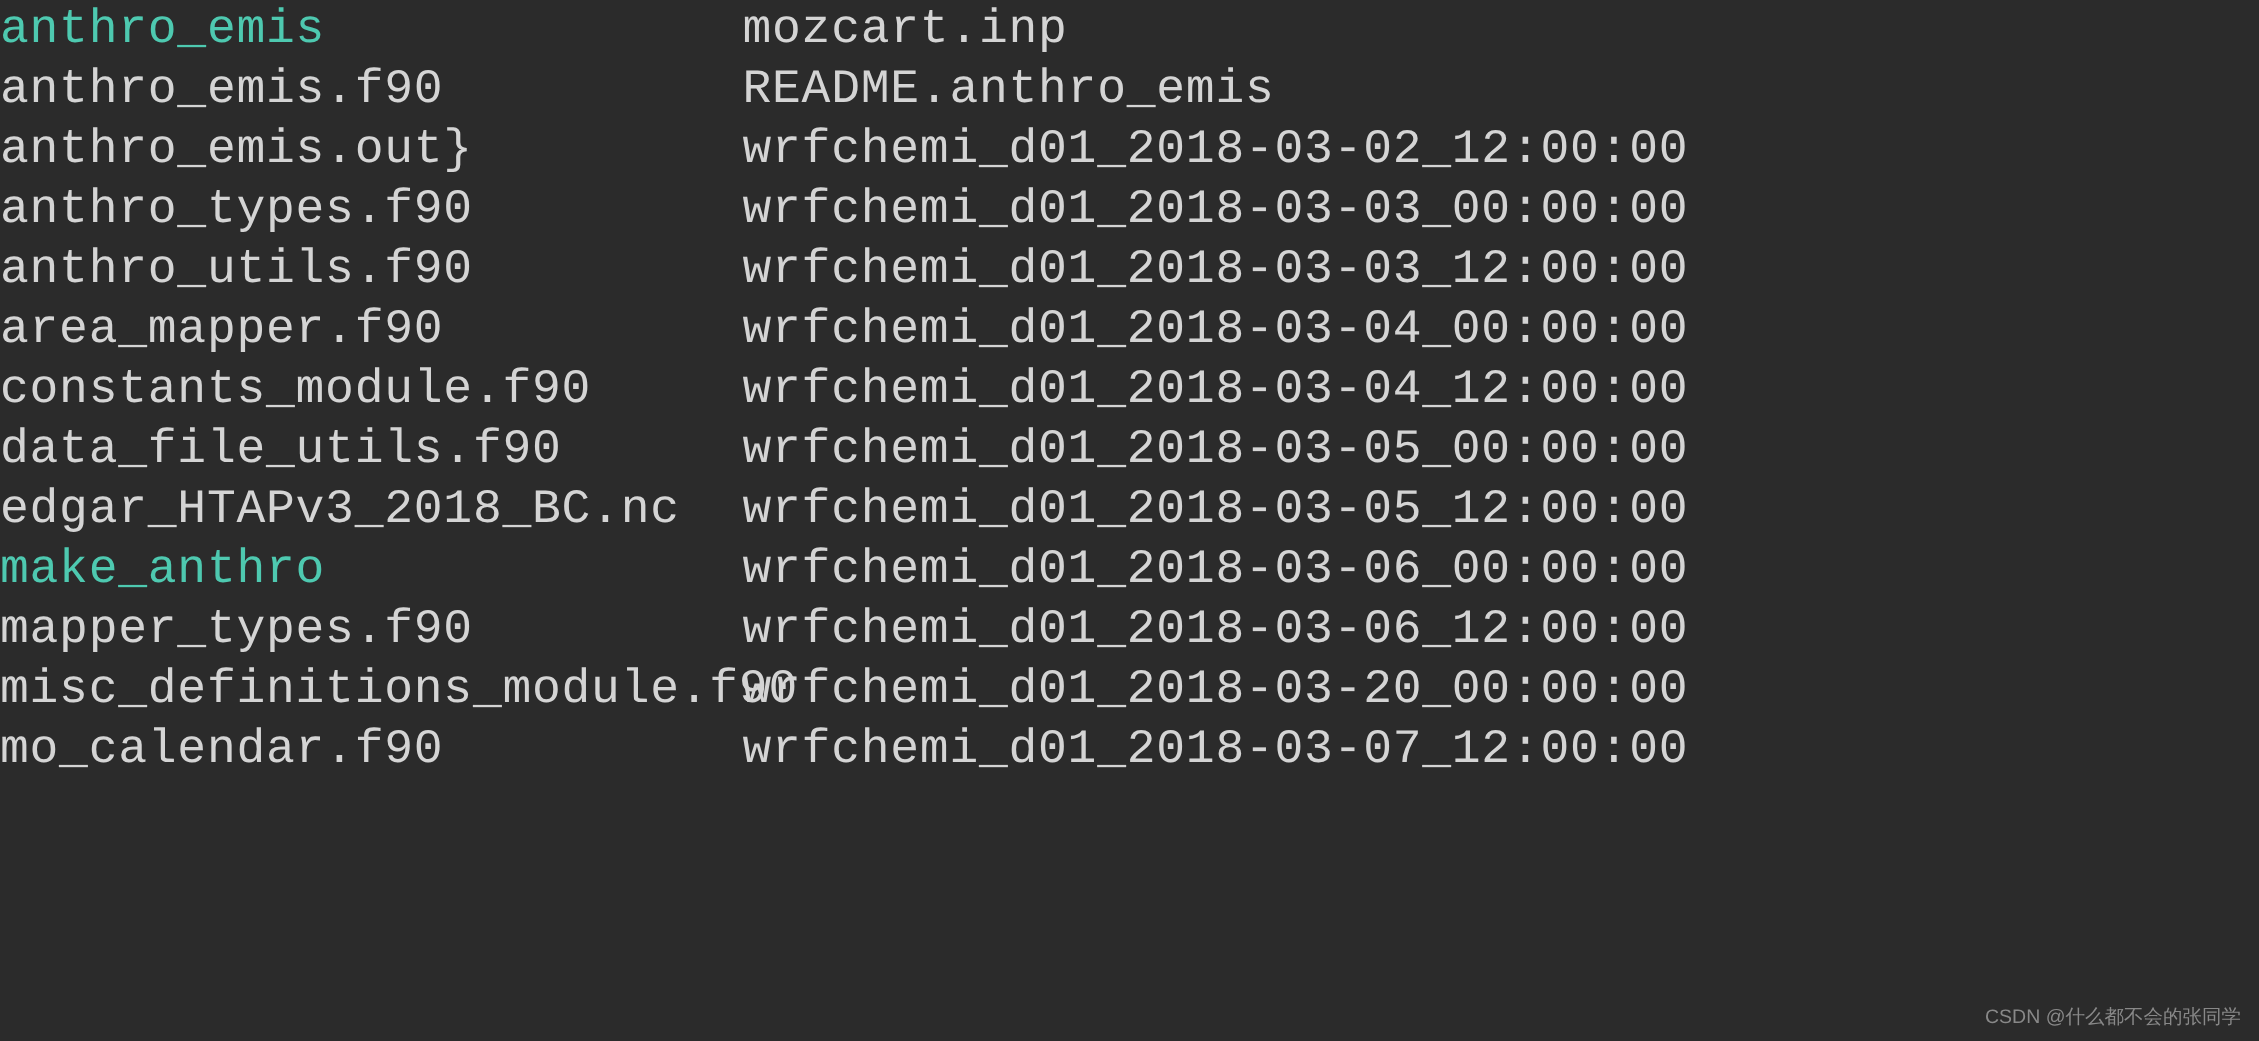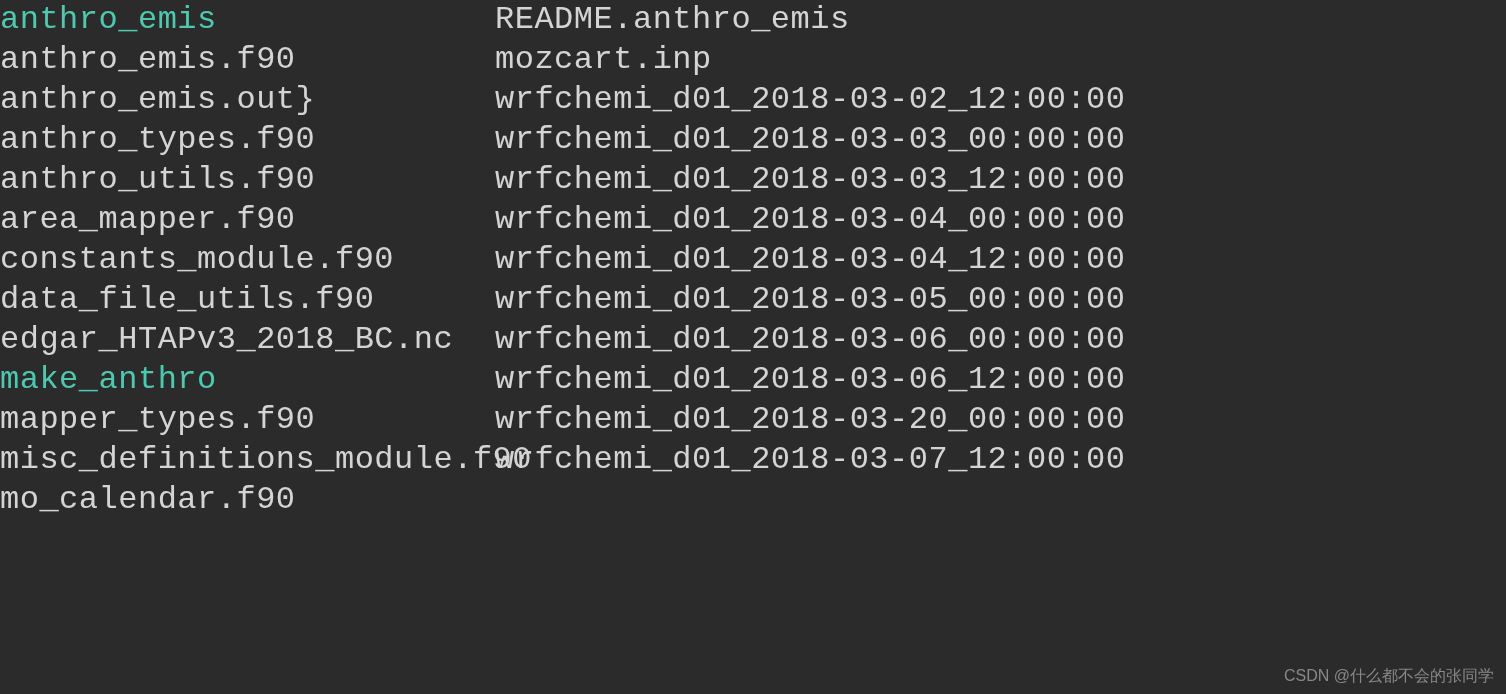--- a/index.html
+++ b/index.html
@@ -39,21 +39,21 @@
     .executable {
       color: #4ec9b0;
     }
     .regular {
       color: #d4d4d4;
     }
     .watermark {
       position: absolute;
       bottom: 8px;
       right: 12px;
-      font-size: 16px;
+      font-size: 13px;
       color: #888;
       font-family: sans-serif;
       letter-spacing: 0;
     }
   </style>
 </head>
 <body>
 
 <div class="terminal">
   <div class="column col1">
@@ -65,28 +65,29 @@
       <div class="file-entry regular">area_mapper.f90</div>
       <div class="file-entry regular">constants_module.f90</div>
       <div class="file-entry regular">data_file_utils.f90</div>
       <div class="file-entry regular">edgar_HTAPv3_2018_BC.nc</div>
       <div class="file-entry executable">make_anthro</div>
       <div class="file-entry regular">mapper_types.f90</div>
       <div class="file-entry regular">misc_definitions_module.f90</div>
       <div class="file-entry regular">mo_calendar.f90</div>
     </div>
   <div class="column col2">
+      <div class="file-entry regular">mozcart.inp</div>
       <div class="file-entry regular">README.anthro_emis</div>
-      <div class="file-entry regular">mozcart.inp</div>
       <div class="file-entry regular">wrfchemi_d01_2018-03-02_12:00:00</div>
       <div class="file-entry regular">wrfchemi_d01_2018-03-03_00:00:00</div>
       <div class="file-entry regular">wrfchemi_d01_2018-03-03_12:00:00</div>
       <div class="file-entry regular">wrfchemi_d01_2018-03-04_00:00:00</div>
       <div class="file-entry regular">wrfchemi_d01_2018-03-04_12:00:00</div>
       <div class="file-entry regular">wrfchemi_d01_2018-03-05_00:00:00</div>
+      <div class="file-entry regular">wrfchemi_d01_2018-03-05_12:00:00</div>
       <div class="file-entry regular">wrfchemi_d01_2018-03-06_00:00:00</div>
       <div class="file-entry regular">wrfchemi_d01_2018-03-06_12:00:00</div>
       <div class="file-entry regular">wrfchemi_d01_2018-03-20_00:00:00</div>
       <div class="file-entry regular">wrfchemi_d01_2018-03-07_12:00:00</div>
     </div>
 </div>
 
 <div class="watermark">CSDN @什么都不会的张同学</div>
 
 </body></html>

